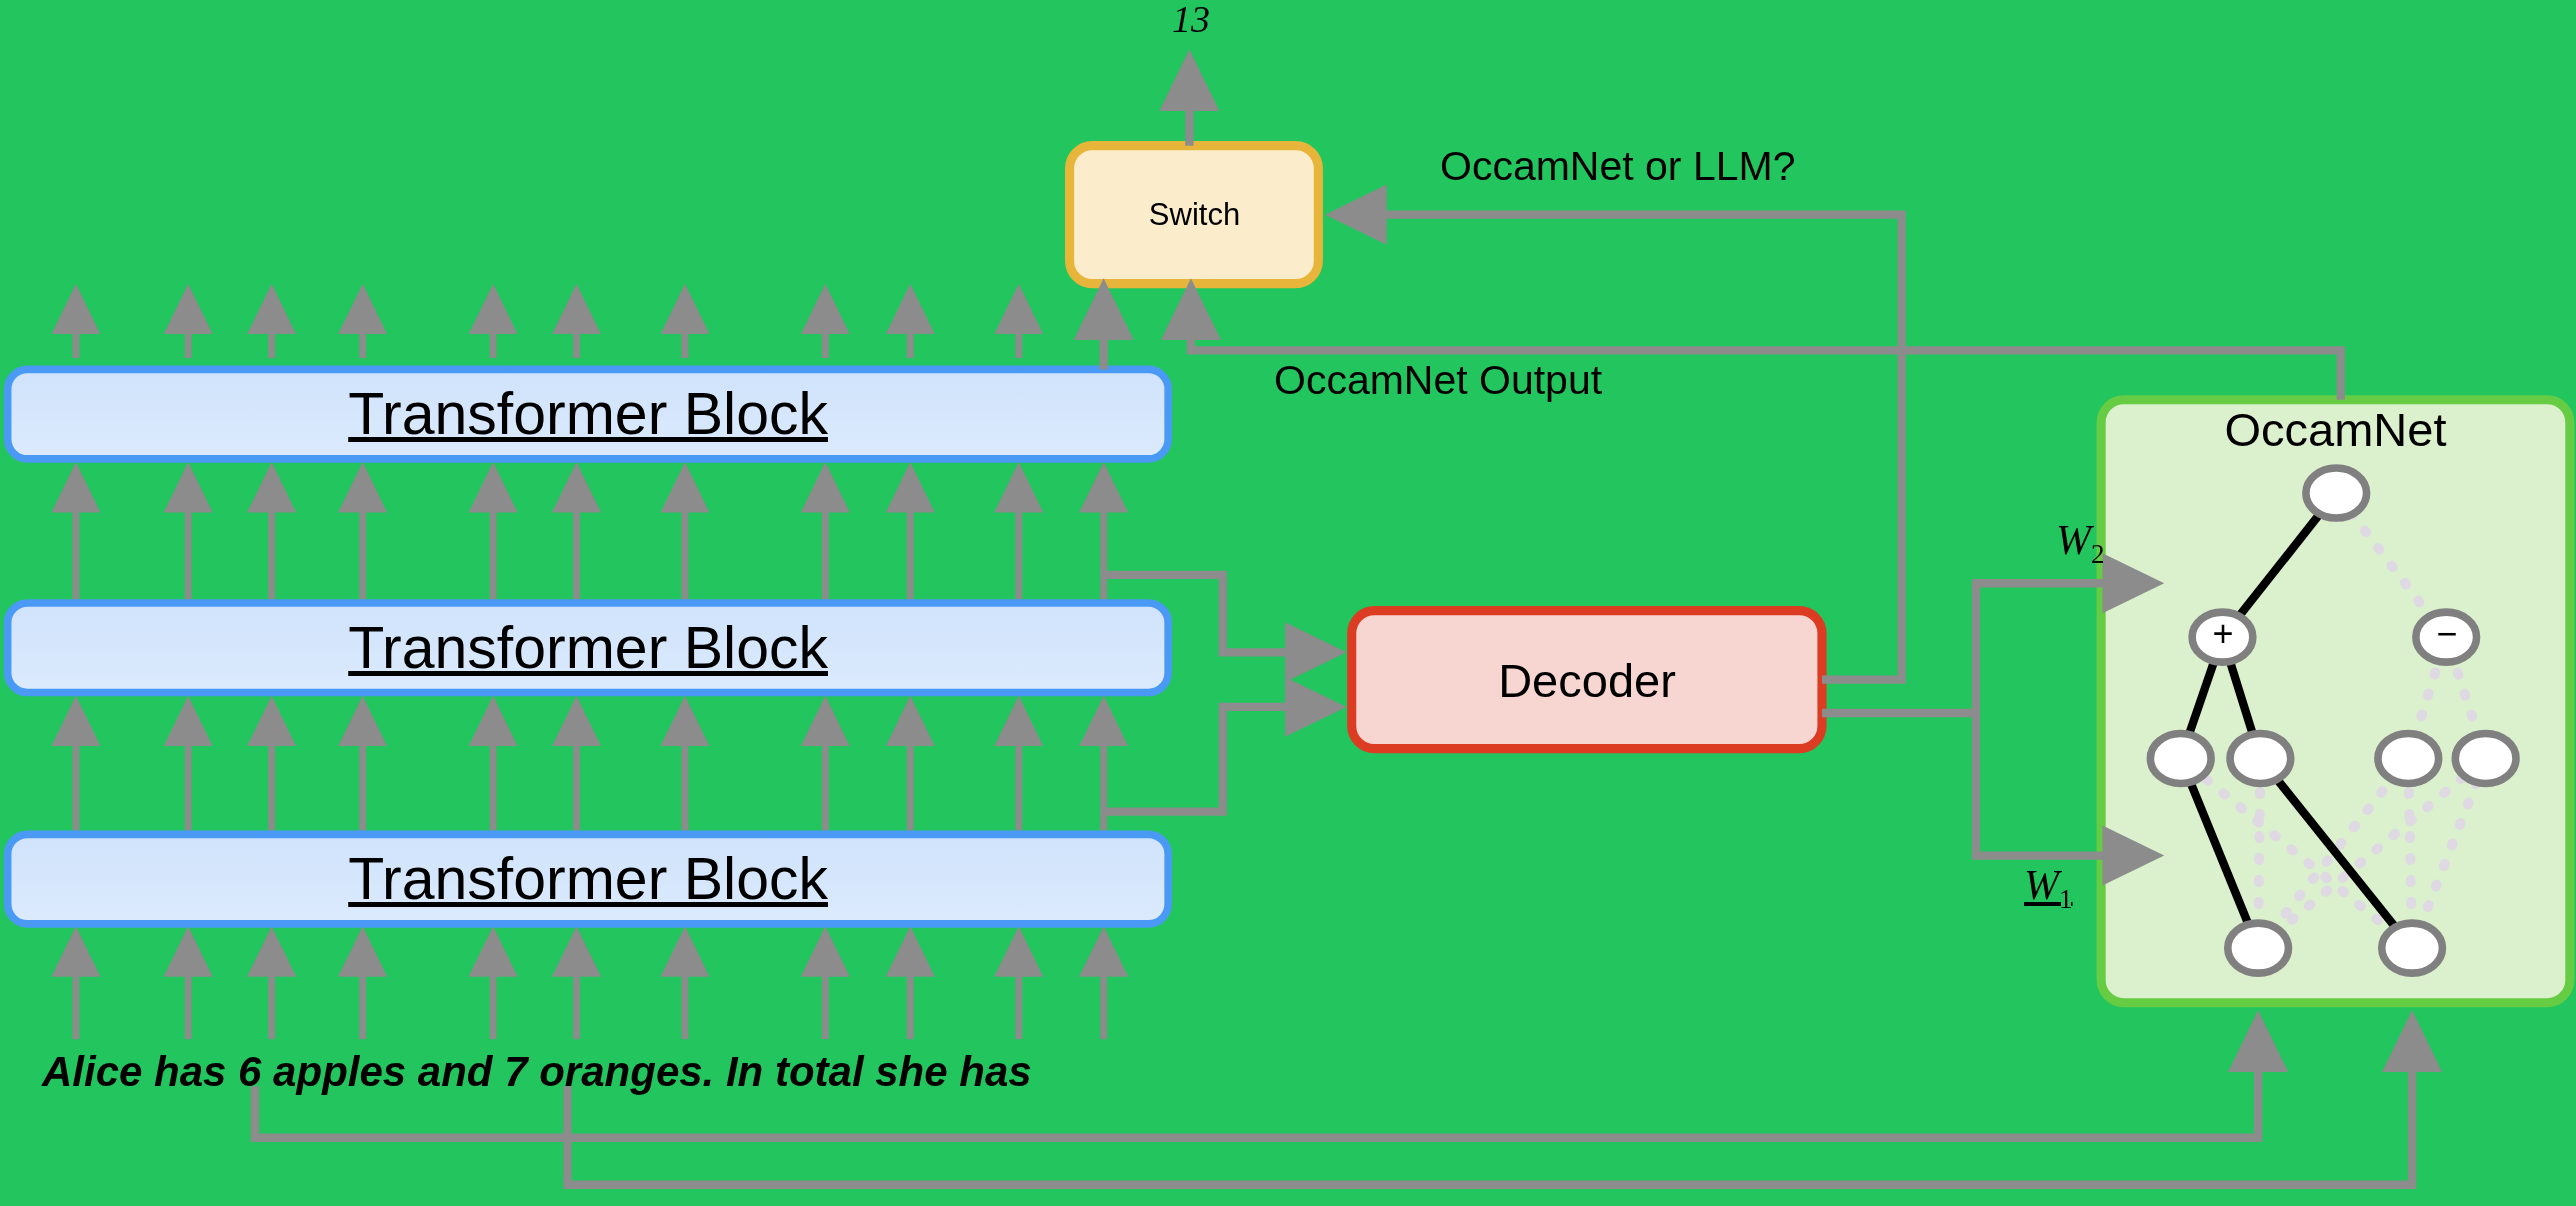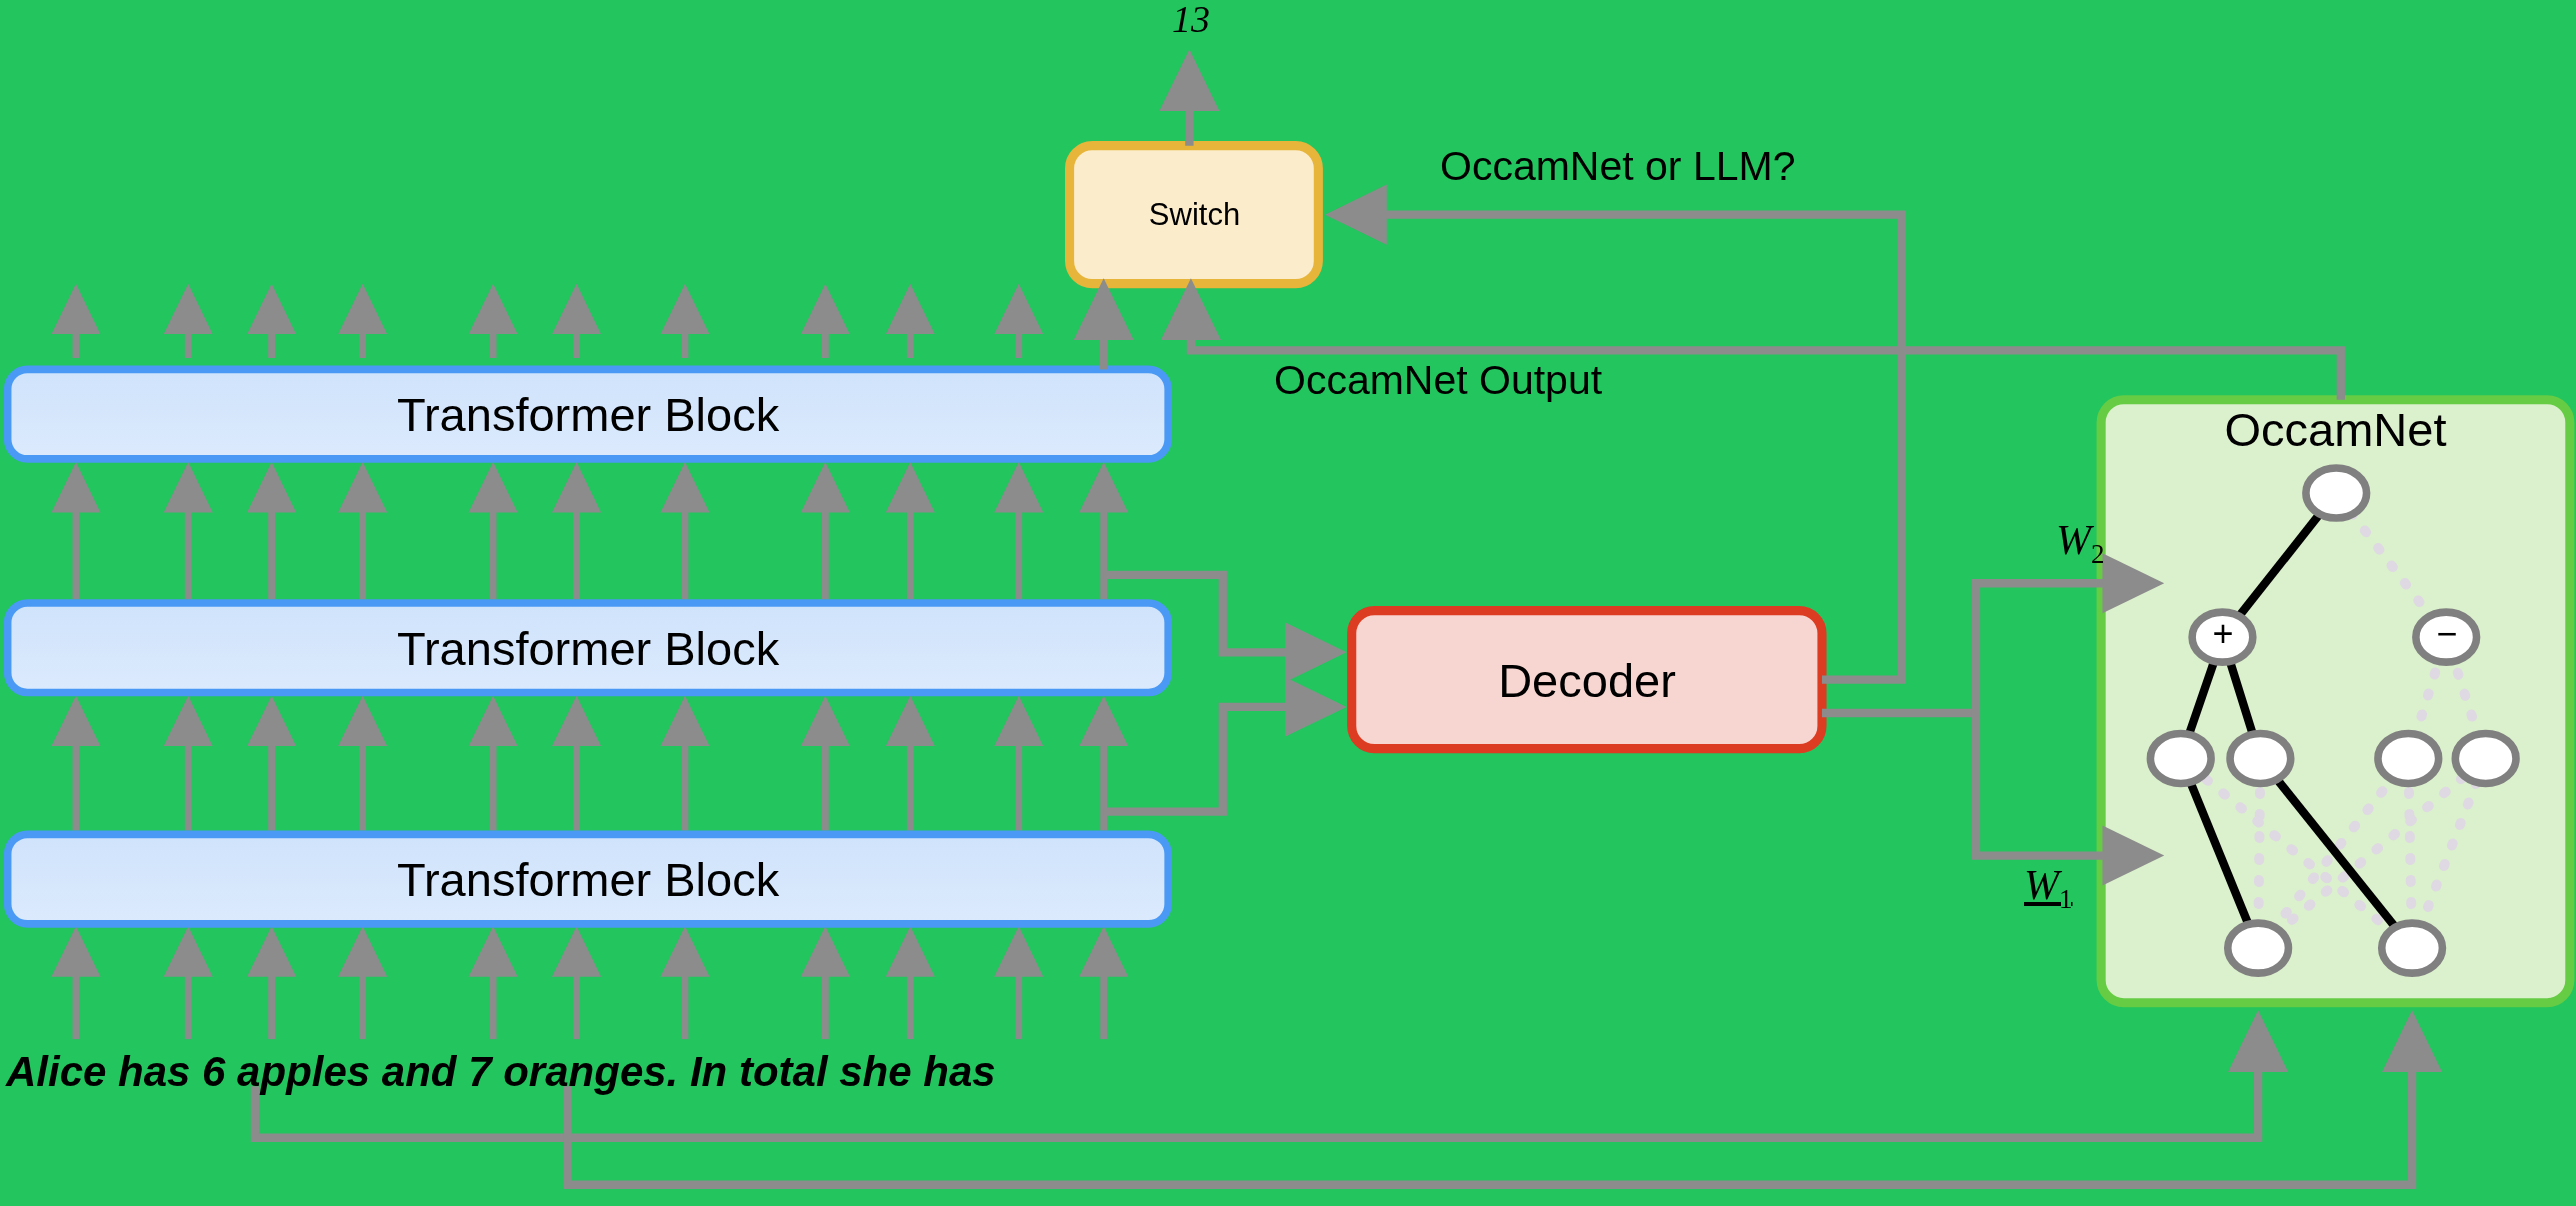--- a/index.html
+++ b/index.html
@@ -1,27 +1,27 @@
 <!DOCTYPE html>
 <html style="font-size:12px"><head>
 <meta charset="utf-8">
 <style>
   html,body{margin:0;padding:0;background:#fff;}
   #stage{position:relative;width:2576px;height:1206px;background:#22c55e;
          font-family:"Liberation Sans",sans-serif;overflow:hidden;}
   svg#canvas{position:absolute;left:0;top:0;width:2576px;height:1206px;}
   .box-label{position:absolute;display:flex;align-items:center;justify-content:center;
              color:#000;white-space:nowrap;pointer-events:none;}
-  .tb-label{font-size:47px;}
+  .tb-label{font-size:59px;text-decoration:underline;}
   .switch-label{font-size:31px;text-align:center;}
   .decoder-label{font-size:47px;}
   .occam-title{position:absolute;font-size:47px;color:#000;white-space:nowrap;}
   .edge-label{position:absolute;font-size:41px;color:#000;white-space:nowrap;}
   .prompt-text{position:absolute;font-size:42px;font-style:italic;font-weight:bold;
-               color:#000;white-space:nowrap;font-family:"Liberation Sans",sans-serif;}
+               color:#000;white-space:nowrap;font-family:"Liberation Sans",sans-serif;margin-left:36px;}
   .out-token{position:absolute;font-size:38px;font-style:italic;color:#000;white-space:nowrap;
              font-family:"Liberation Serif",serif;font-weight:normal;}
   .wlabel{position:absolute;font-family:"Liberation Serif",serif;font-style:italic;
           font-size:42px;color:#000;white-space:nowrap;}
   .wlabel sub{font-size:27px;font-style:normal;}
   .opglyph{position:absolute;font-size:36px;color:#000;text-align:center;
            font-family:"Liberation Sans",sans-serif;pointer-events:none;}
 </style>
 </head>
 <body>

